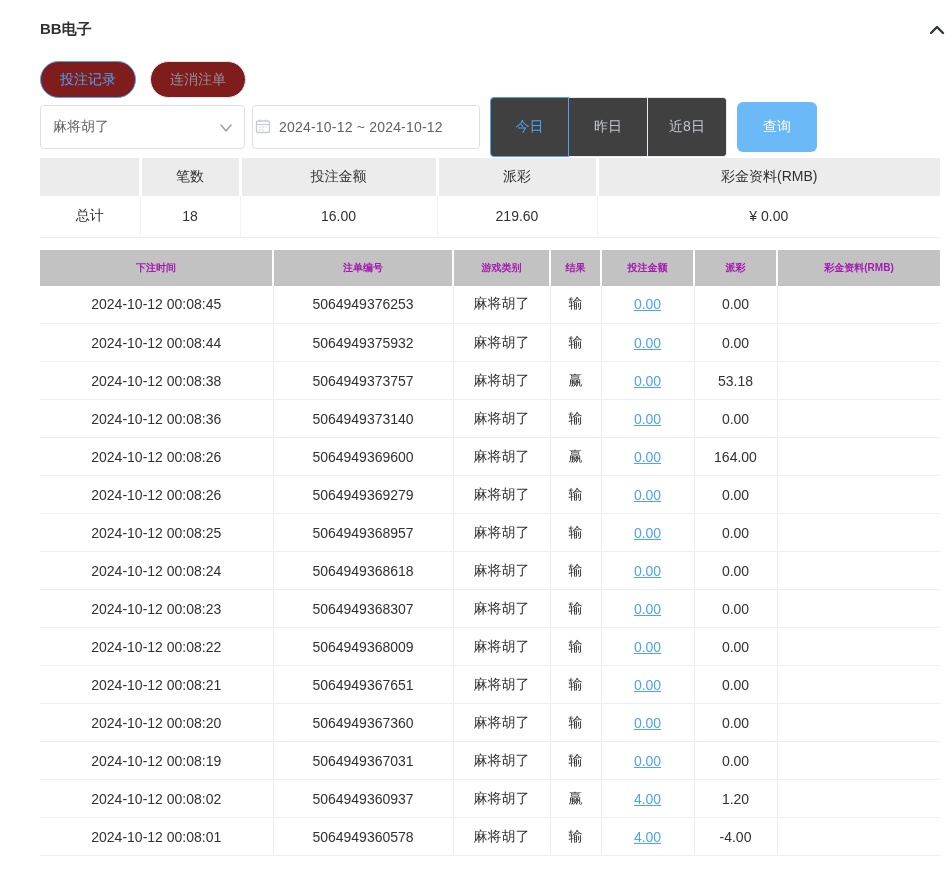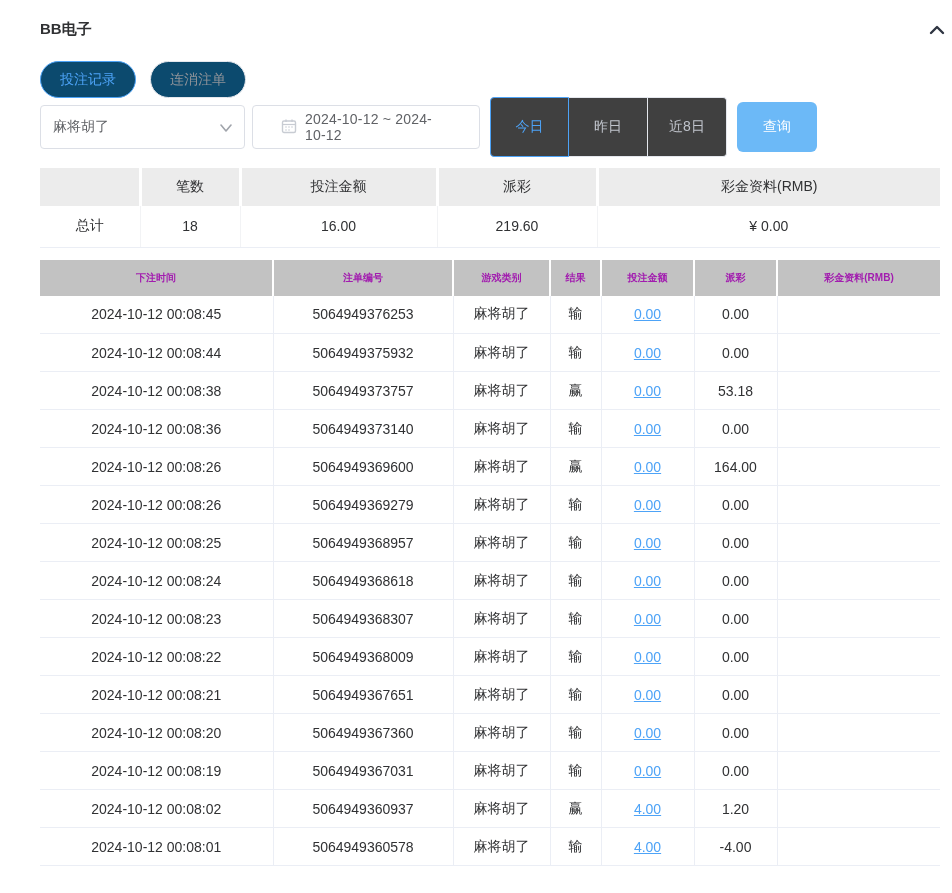--- a/index.html
+++ b/index.html
@@ -14,56 +14,56 @@
     display: flex; align-items: center; justify-content: space-between;
     padding-right: 4px;
   }
   .panel-title { font-size: 15px; font-weight: bold; color: #303133; }
   .collapse-btn { background: none; border: none; cursor: pointer; padding: 2px; line-height: 0; }
 
   
   .tabs { margin-top: 22px; display: flex; gap: 14px; }
   .tab-pill {
     height: 37px; line-height: 35px; padding: 0 19px;
-    border-radius: 19px; font-size: 14px; background: #0c4a6e;
+    border-radius: 19px; font-size: 14px; background: #7f1d1d;
     border: 1px solid #e4e7ed; color: #909399; cursor: pointer;
   }
   .tab-pill.active { border-color: #4da3f7; color: #4da3f7; }
 
   
   .filter-row { margin-top: 7px; display: flex; align-items: center; height: 44px; }
   .select-box {
     width: 205px; height: 44px; border: 1px solid #dcdfe6; border-radius: 4px;
     display: flex; align-items: center; padding: 0 12px; cursor: pointer;
     font-size: 14px; color: #606266; background: #fff;
   }
   .select-box .sel-value { flex: 1; }
   .date-box {
     margin-left: 7px; width: 228px; height: 44px; border: 1px solid #dcdfe6;
-    border-radius: 4px; display: flex; align-items: center; padding: 0 28px;
+    border-radius: 4px; display: flex; align-items: center; padding: 0 2px;
     font-size: 14px; color: #606266; background: #fff; cursor: pointer;
   }
   .date-box .date-value { margin-left: 8px; letter-spacing: 0.2px; }
   .btn-group { margin-left: 10px; display: flex; }
   .seg-btn {
     width: 79px; height: 60px; background: #404040; font-size: 14px; color: #c0c4cc;
     border: 1px solid #e4e7ed; border-left: none; cursor: pointer;
   }
   .seg-btn:first-child { border-left: 1px solid #e4e7ed; border-radius: 4px 0 0 4px; }
   .seg-btn:last-child { border-radius: 0 4px 4px 0; }
   .seg-btn.active { border: 1px solid #4da3f7; color: #4da3f7; }
   .query-btn {
     margin-left: 10px; width: 80px; height: 50px; border: none; border-radius: 6px;
     background: #6cb9f7; color: #fff; font-size: 14px; cursor: pointer;
   }
 
   
   table { border-collapse: collapse; table-layout: fixed; width: 900px; }
   td, th { text-align: center; font-weight: normal; overflow: hidden; white-space: nowrap; }
-  .summary-table { margin-top: 19px; }
+  .summary-table { margin-top: 9px; }
   .summary-table th {
     background: #ececec; height: 38px; font-size: 14px; color: #303133;
   }
   .summary-table th + th { border-left: 3px solid #fff; }
   .summary-table td {
     height: 41px; font-size: 14px; color: #303133; background: #fff;
     border-bottom: 1px solid #ebeef5;
   }
   .summary-table td + td { border-left: 1px solid #f2f3f5; }
 

